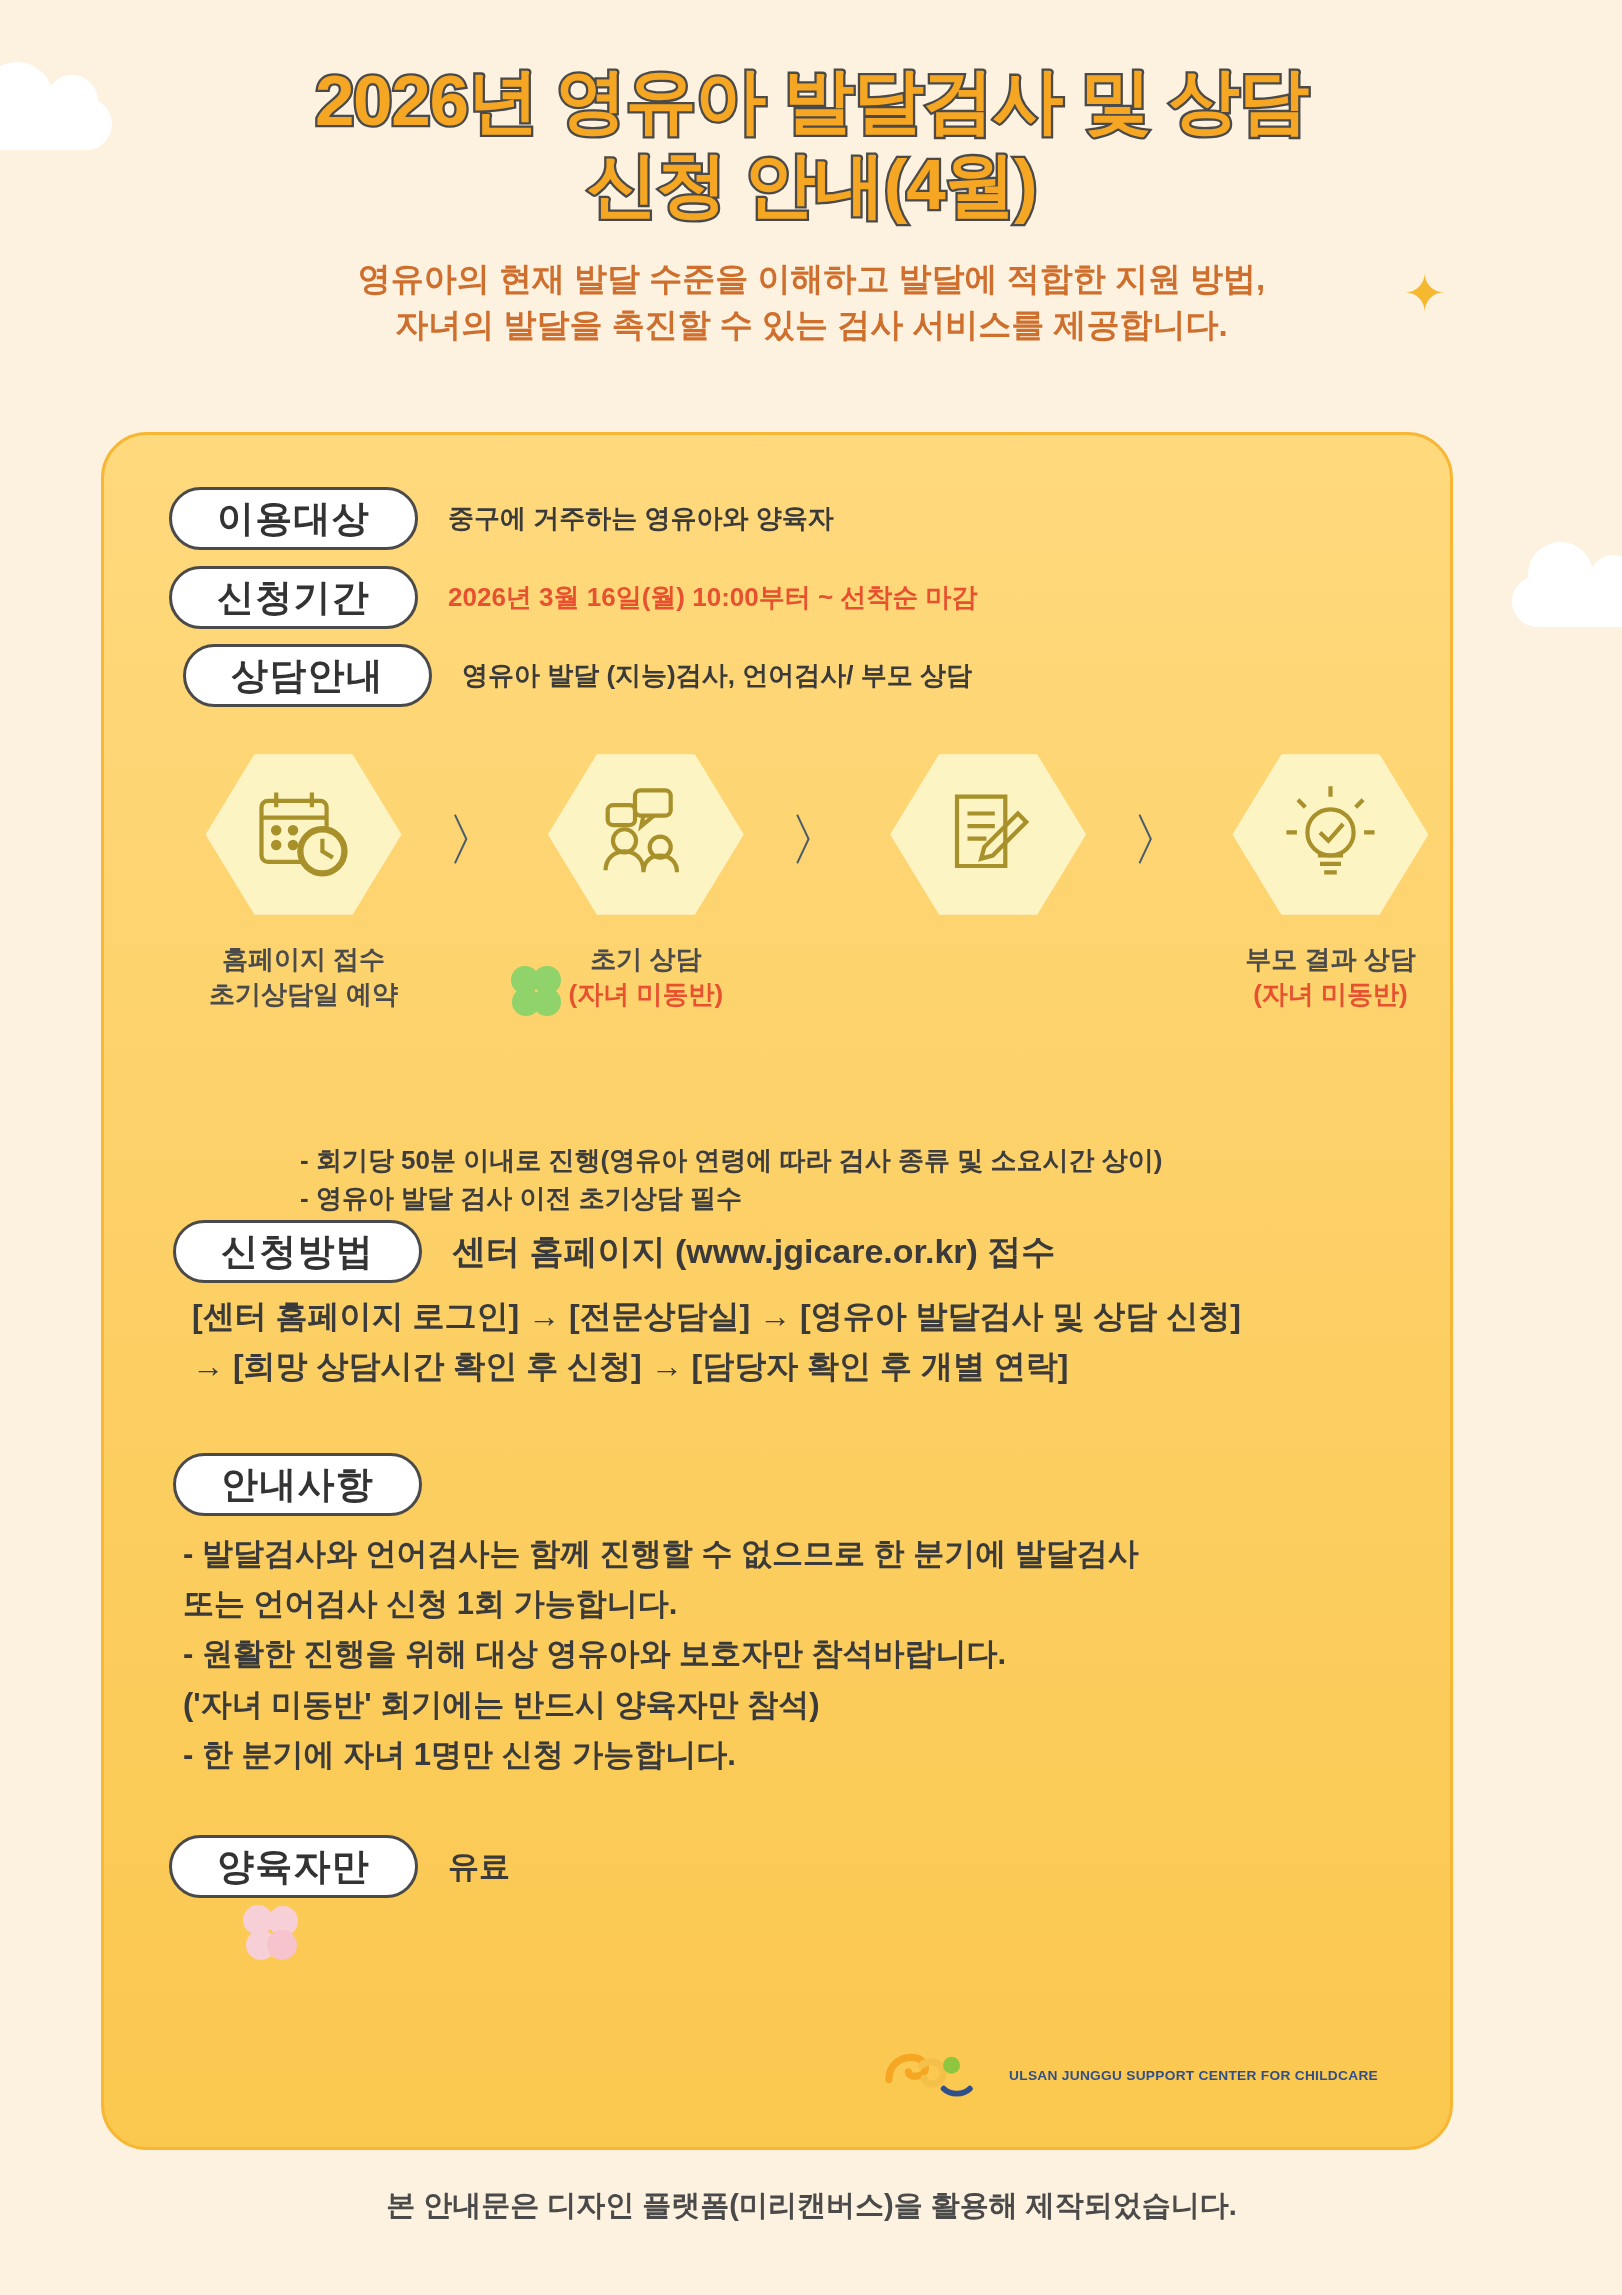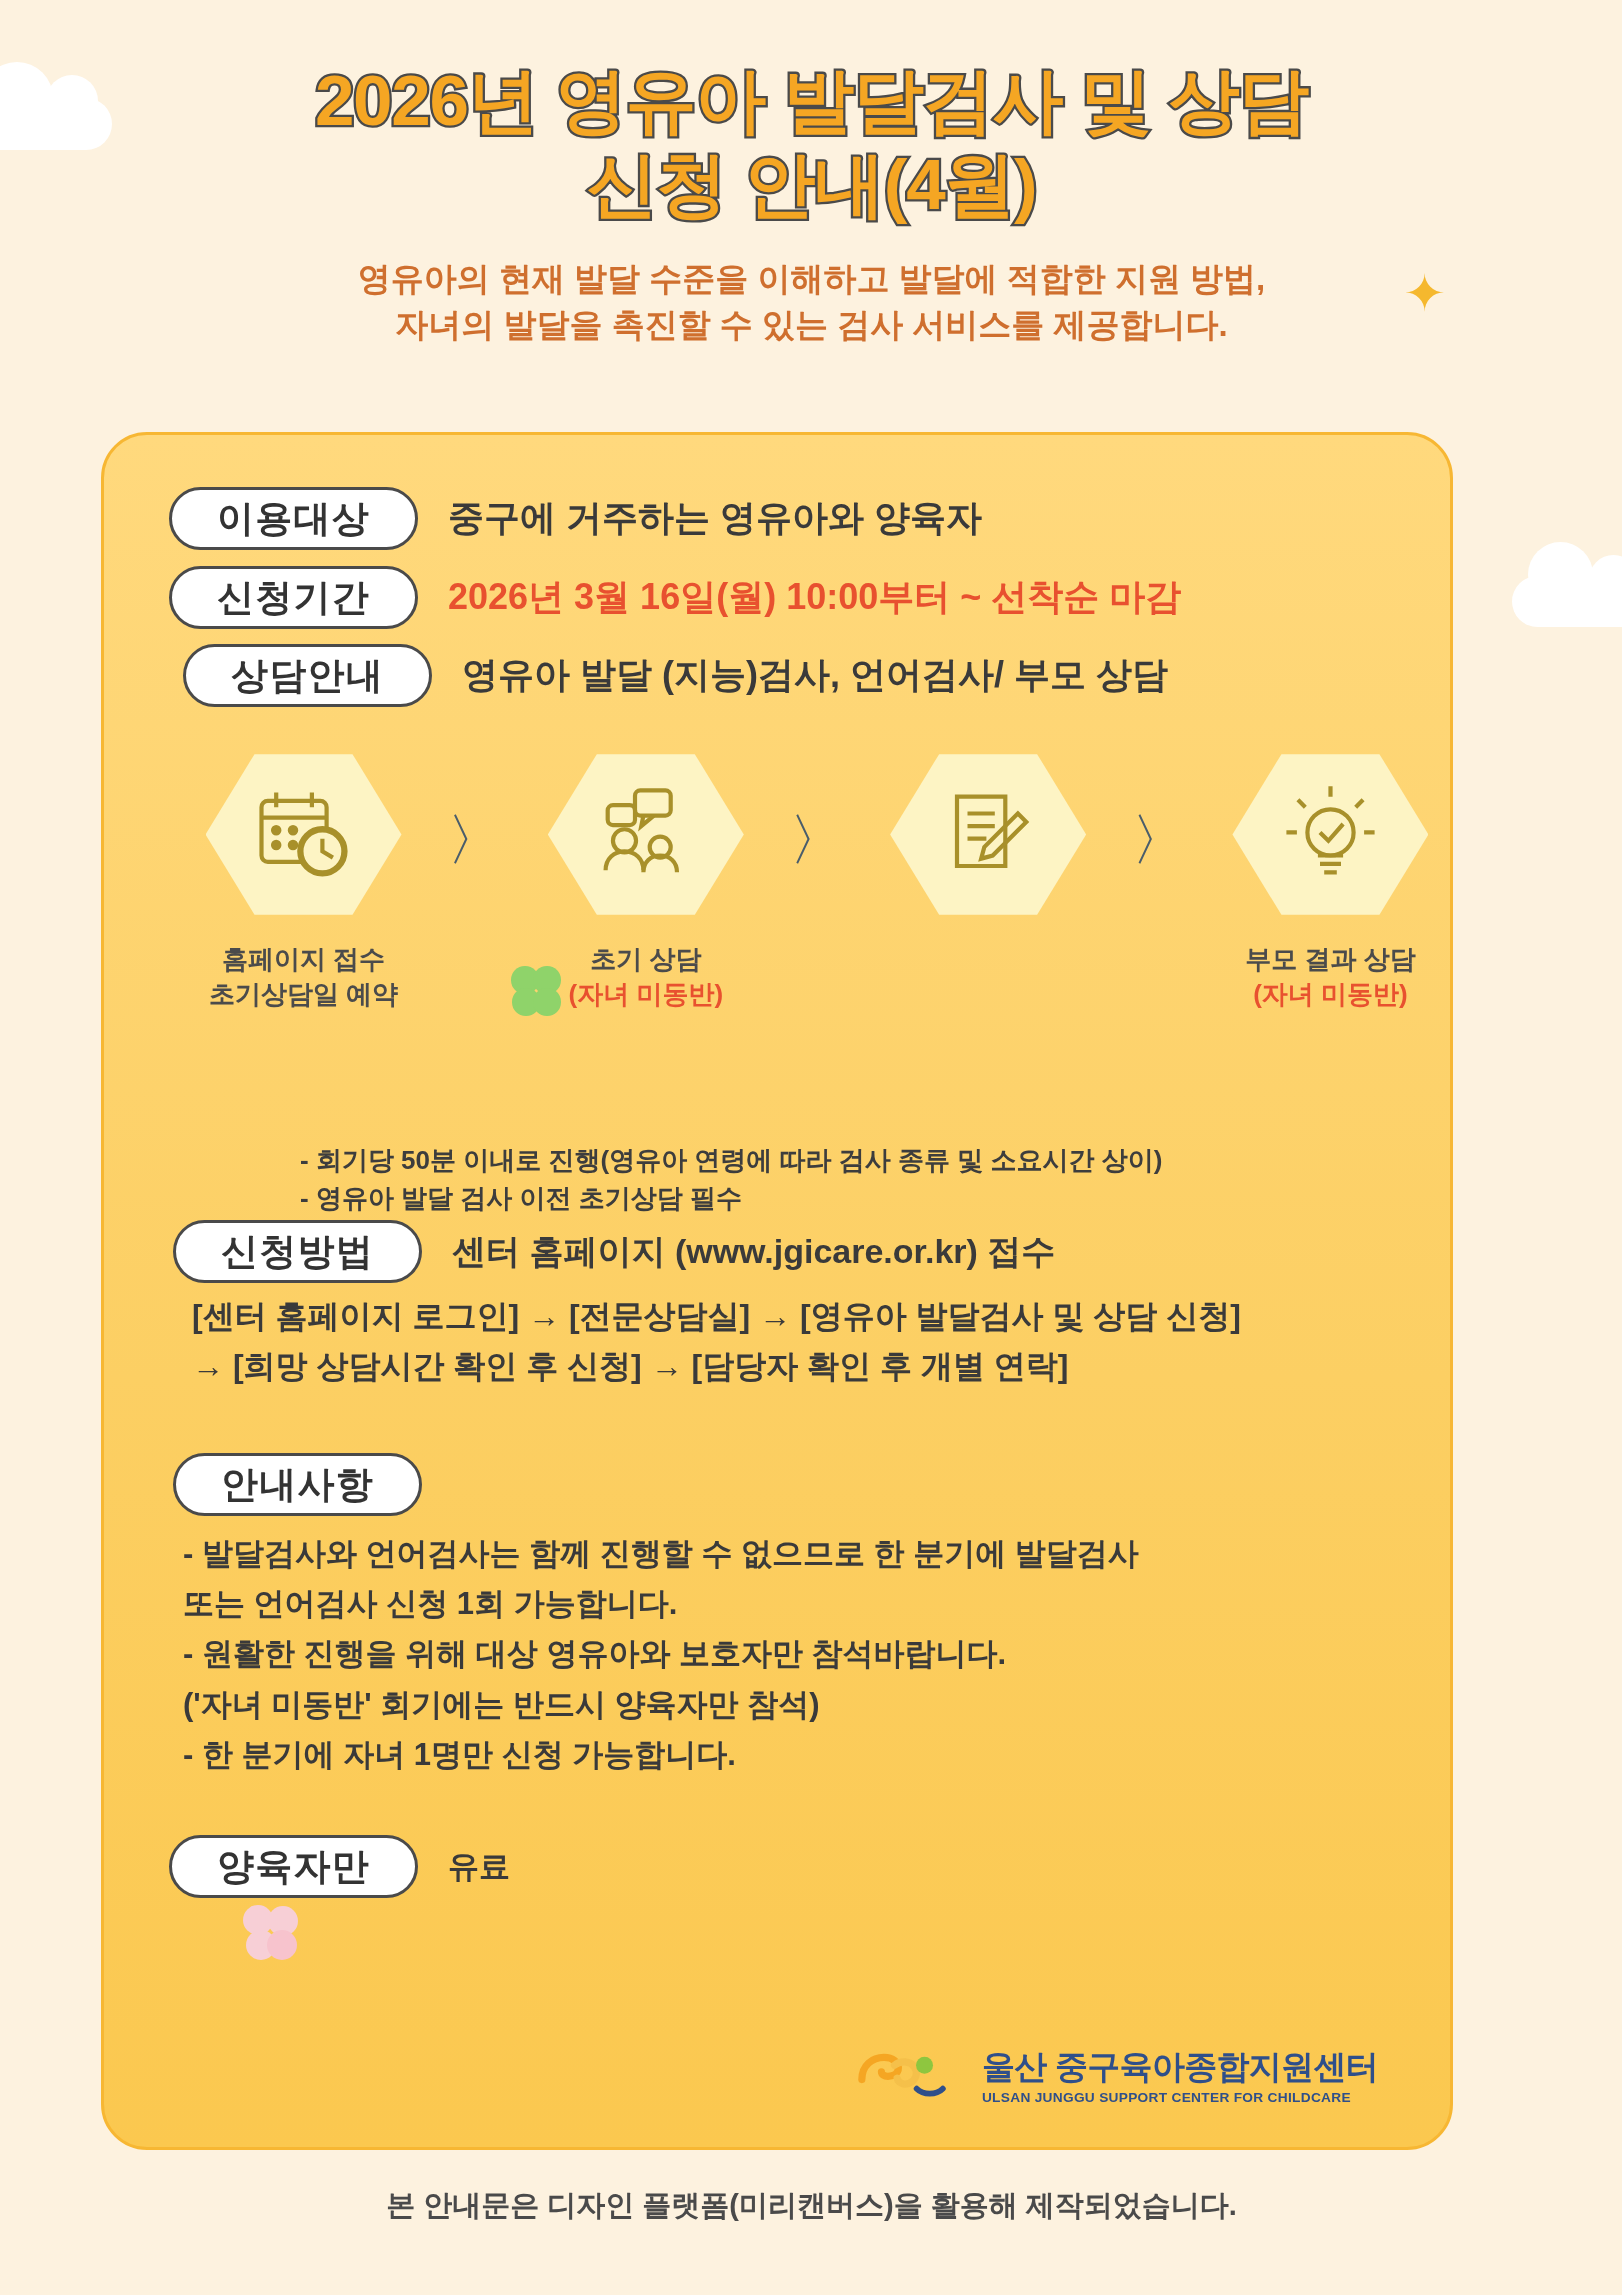--- a/index.html
+++ b/index.html
@@ -133,21 +133,21 @@
     box-sizing: border-box;
     letter-spacing: 1.3px;
   }
 
   .row {
     position: absolute;
     display: flex;
     align-items: center;
   }
   .row-text {
-    font-size: 36px;
+    font-size: 26px;
     color: #3a3a3a;
     font-weight: 700;
     margin-left: 30px;
     white-space: nowrap;
   }
   .row-text.red { color: #e8512f; }
 
   #row-target { left: 65px; top: 52px; }
   #row-period { left: 65px; top: 131px; }
   #row-consult { left: 79px; top: 209px; }
@@ -427,21 +427,20 @@
   <div id="logo-area">
     <div id="logo-mark">
       <svg viewBox="0 0 170 110">
         <path d="M12 62c0-22 16-34 34-34 14 0 22 8 22 16 0 9-8 13-16 13-6 0-10-3-10-7" fill="none" stroke="#f5a623" stroke-width="11" stroke-linecap="round"></path>
         <path d="M62 40c10-8 24-6 30 2 7 9 3 22-8 26-8 3-16-1-18-8" fill="none" stroke="#f5c04a" stroke-width="11" stroke-linecap="round"></path>
         <circle cx="108" cy="40" r="13" fill="#8ec63f"></circle>
         <path d="M96 76c10 10 30 10 40 0" fill="none" stroke="#2f4f8a" stroke-width="9" stroke-linecap="round"></path>
       </svg>
     </div>
     <div id="logo-text-wrap">
-      <div id="logo-title">울산 중구육아종합지원센터</div>
       <div id="logo-sub">ULSAN JUNGGU SUPPORT CENTER FOR CHILDCARE</div>
     </div>
   </div>
 
 </div>
 
 <div id="footer-note">본 안내문은 디자인 플랫폼(미리캔버스)을 활용해 제작되었습니다.</div>
 
 
 </body></html>

